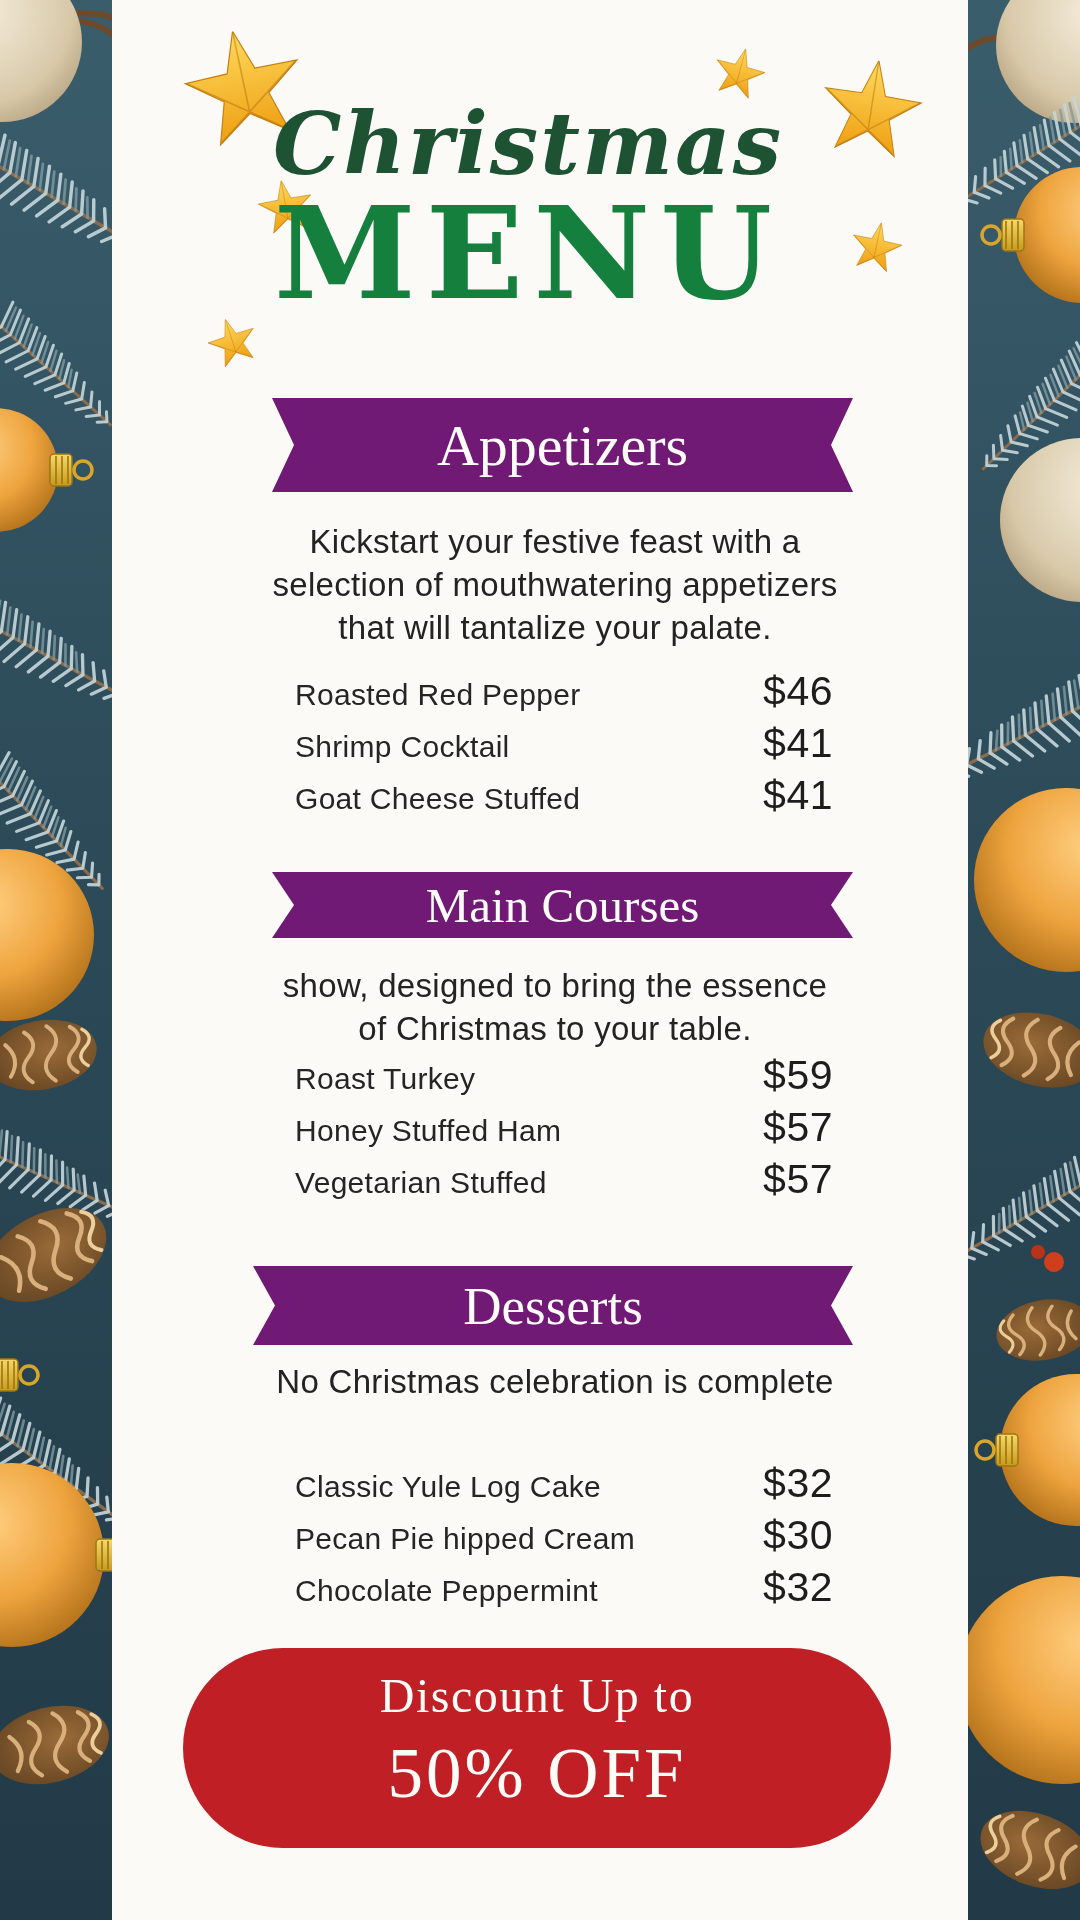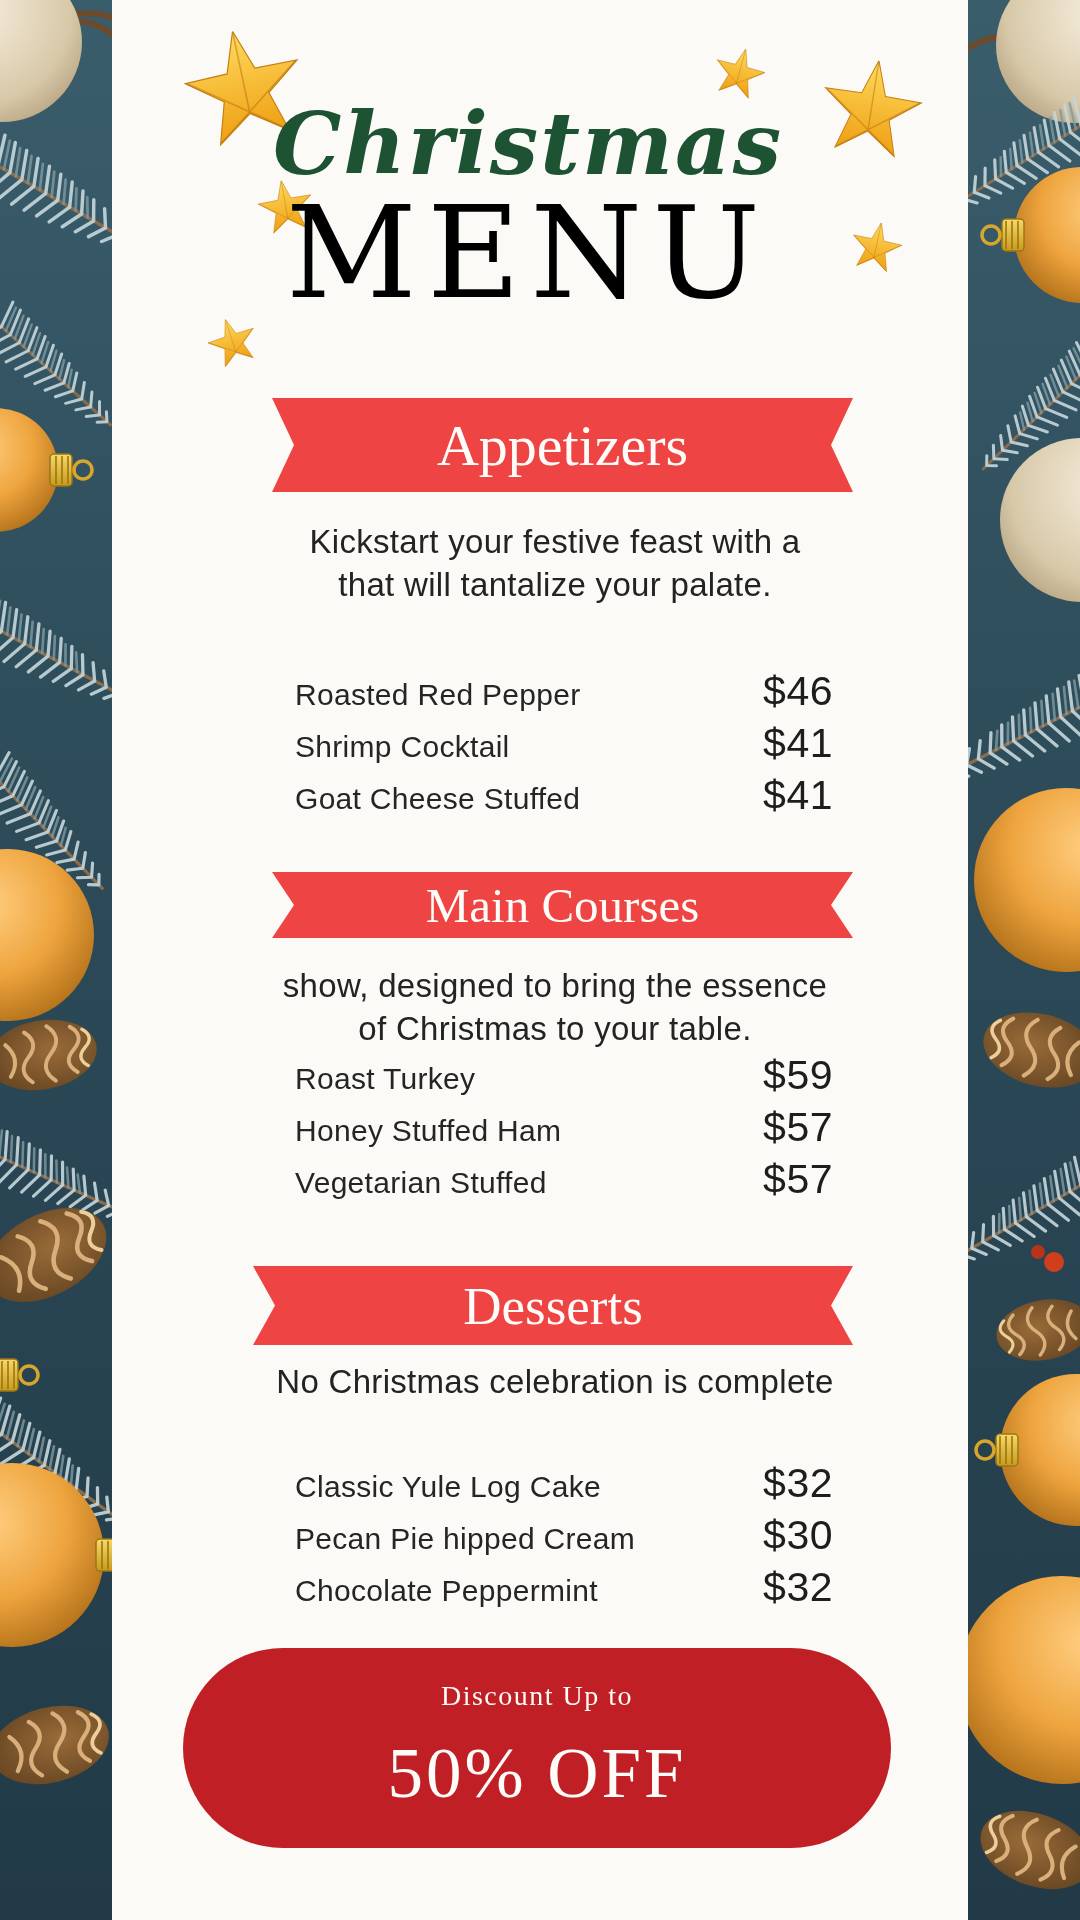--- a/index.html
+++ b/index.html
@@ -12,25 +12,25 @@
   .strip.left{left:0;}
   .strip.right{right:0;}
 
   
   .star{position:absolute;}
 
   
   .header{position:absolute;left:100px;width:856px;top:96px;text-align:center;}
   .script-title{font-family:"DejaVu Serif","Liberation Serif",serif;font-style:italic;font-weight:bold;
                 font-size:86px;line-height:96px;color:#1d5233;letter-spacing:2px;}
-  .main-title{font-family:"DejaVu Serif","Liberation Serif",serif;font-weight:normal;
-              font-size:128px;line-height:118px;color:#000000;letter-spacing:10px;margin-top:2px;}
-
-  
-  .ribbon{position:absolute;background:#ef4444;display:flex;align-items:center;justify-content:center;
+  .main-title{font-family:"DejaVu Serif","Liberation Serif",serif;font-weight:bold;
+              font-size:128px;line-height:118px;color:#15803d;letter-spacing:10px;margin-top:2px;}
+
+  
+  .ribbon{position:absolute;background:#701a75;display:flex;align-items:center;justify-content:center;
           clip-path:polygon(0 0,100% 0,calc(100% - 22px) 50%,100% 100%,0 100%,22px 50%);
           color:#fdfcf8;font-family:"Liberation Serif","DejaVu Serif",serif;}
   .ribbon.appetizers{left:272px;top:398px;width:581px;height:94px;font-size:58px;}
   .ribbon.mains{left:272px;top:872px;width:581px;height:66px;font-size:49px;}
   .ribbon.desserts{left:253px;top:1266px;width:600px;height:79px;font-size:53px;}
 
   
   .para{position:absolute;left:140px;width:830px;text-align:center;color:#232323;
         font-size:33px;line-height:43px;letter-spacing:.3px;}
   .para.p1{top:520px;}
@@ -43,21 +43,21 @@
   .items.i2{top:1052px;}
   .items.i3{top:1460px;}
   .row{display:flex;justify-content:space-between;align-items:baseline;height:52px;}
   .row .name{font-size:30px;color:#252525;letter-spacing:.3px;}
   .row .price{font-size:41px;color:#1d1d1d;letter-spacing:.5px;}
 
   
   .pill{position:absolute;left:183px;top:1648px;width:708px;height:200px;border-radius:100px;
         background:#c01f26;display:flex;flex-direction:column;align-items:center;justify-content:center;
         color:#fdfcf8;font-family:"Liberation Serif","DejaVu Serif",serif;cursor:pointer;}
-  .pill .eyebrow{font-size:28px;line-height:46px;letter-spacing:1.5px;}
+  .pill .eyebrow{font-size:48px;line-height:46px;letter-spacing:1.5px;}
   .pill .headline{font-size:71px;line-height:100px;letter-spacing:3px;margin-top:4px;}
 </style>
 </head>
 <body>
 
 <div class="canvas">
 
   <svg width="0" height="0" style="position:absolute">
     <defs>
       <linearGradient id="tealGrad" x1="0" y1="0" x2="0" y2="1">
@@ -197,20 +197,21 @@
   <div class="header">
     <div class="script-title">Christmas</div>
     <div class="main-title">MENU</div>
   </div>
 
   <div class="ribbon appetizers">
     <span>Appetizers</span>
   </div>
   <div class="para p1">
     <div>Kickstart your festive feast with a</div>
+    <div>selection of mouthwatering appetizers</div>
     <div>that will tantalize your palate.</div>
   </div>
   <div class="items i1">
     <div class="row">
       <span class="name">Roasted Red Pepper</span>
       <span class="price">$46</span>
     </div>
     <div class="row">
       <span class="name">Shrimp Cocktail</span>
       <span class="price">$41</span>

